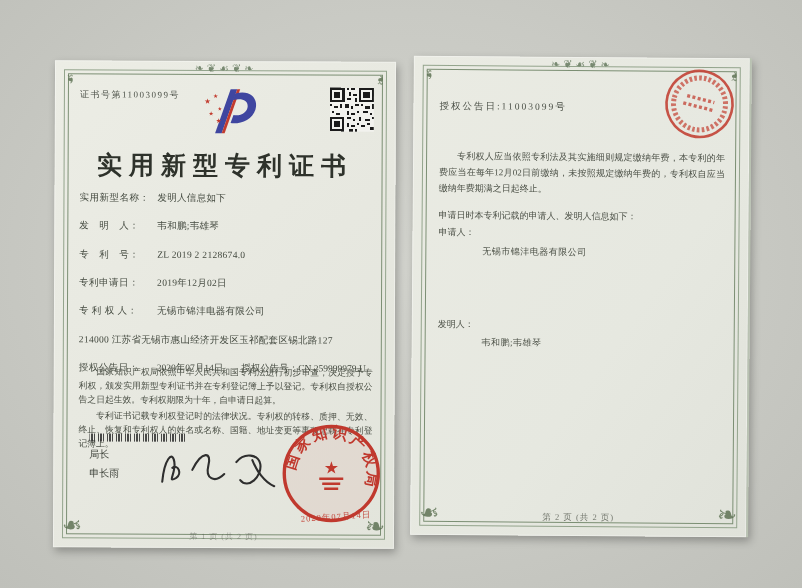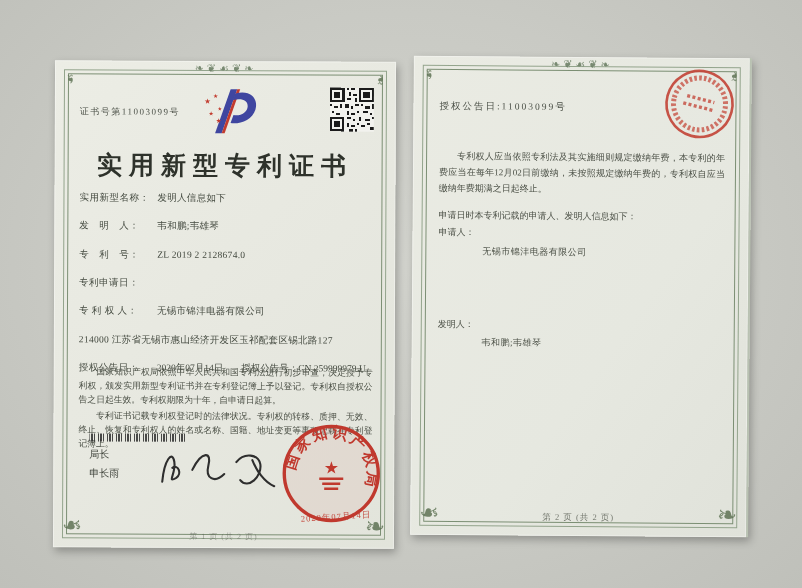--- a/index.html
+++ b/index.html
@@ -31,21 +31,21 @@
   }
   .lace{
     position:absolute;top:1px;left:0;right:0;text-align:center;
     color:#6d8066;font-size:11px;letter-spacing:3px;opacity:.9;
     font-family:"DejaVu Sans",sans-serif;
   }
   
   .certno{
     position:absolute;font-size:9px;color:#4c5148;letter-spacing:1.5px;white-space:nowrap;
   }
-  #left-certno{top:45px;left:25px;text-align:right;}
+  #left-certno{top:28px;left:25px;text-align:right;}
   #logo{position:absolute;top:22px;left:142px;width:66px;height:58px;}
   #qr{position:absolute;top:26px;right:22px;width:44px;height:44px;}
   #left-title{
     position:absolute;top:88px;left:0;right:0;text-align:center;
     font-size:25px;font-weight:bold;color:#2e322b;letter-spacing:7px;white-space:nowrap;
   }
   #fields{position:absolute;top:131px;left:25px;right:22px;font-size:9.5px;color:#454b41;}
   .frow{display:flex;margin-bottom:15.5px;line-height:1.35;}
   .flabel{flex:0 0 78px;white-space:nowrap;letter-spacing:.5px;}
   .fvalue{flex:1;letter-spacing:.3px;}
@@ -180,20 +180,21 @@
       <div class="frow">
         <span class="flabel">发　明　人：</span>
         <span class="fvalue">韦和鹏;韦雄琴</span>
       </div>
       <div class="frow">
         <span class="flabel">专　利　号：</span>
         <span class="fvalue">ZL 2019 2 2128674.0</span>
       </div>
       <div class="frow">
         <span class="flabel">专利申请日：</span>
+        <span class="fvalue">2019年12月02日</span>
       </div>
       <div class="frow">
         <span class="flabel">专 利 权 人：</span>
         <span class="fvalue">无锡市锦沣电器有限公司</span>
       </div>
       <div class="frow">
         <span class="fvalue">214000 江苏省无锡市惠山经济开发区玉祁配套区锡北路127</span>
       </div>
       <div class="frow">
         <span class="flabel">授权公告日：</span>

